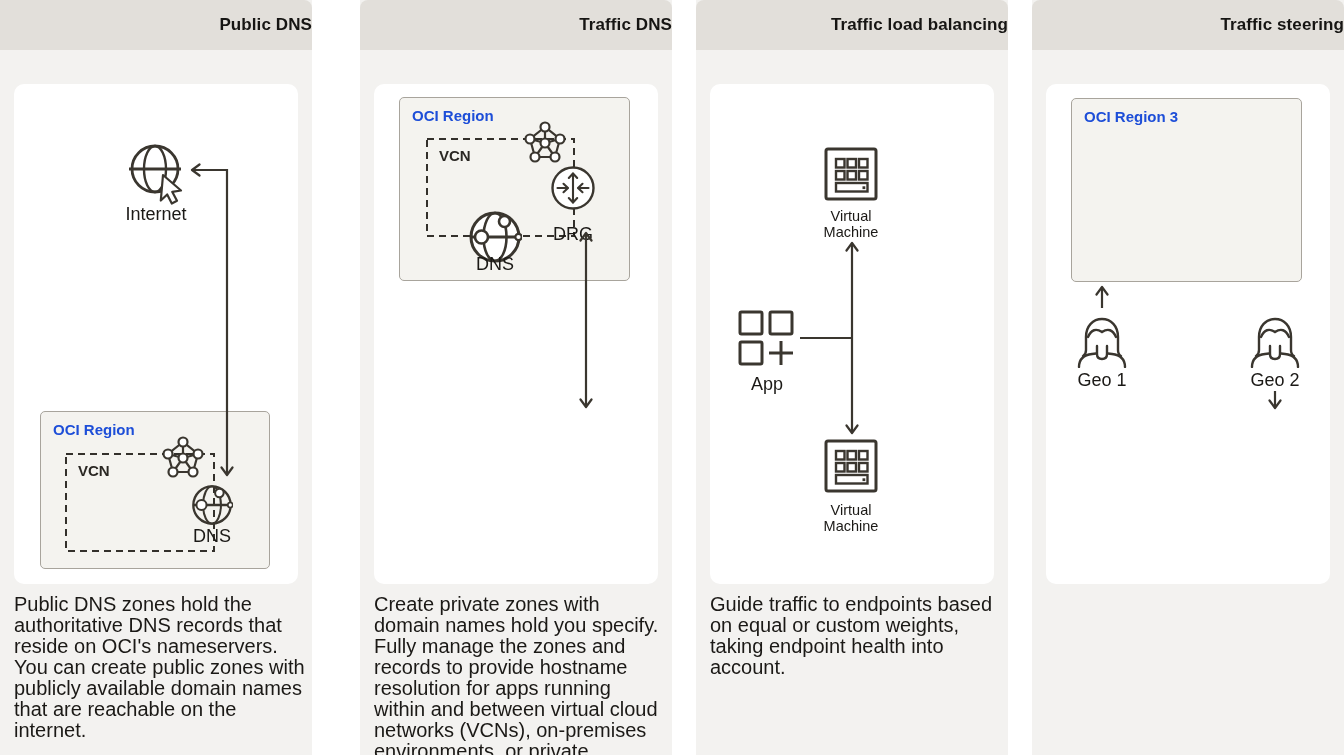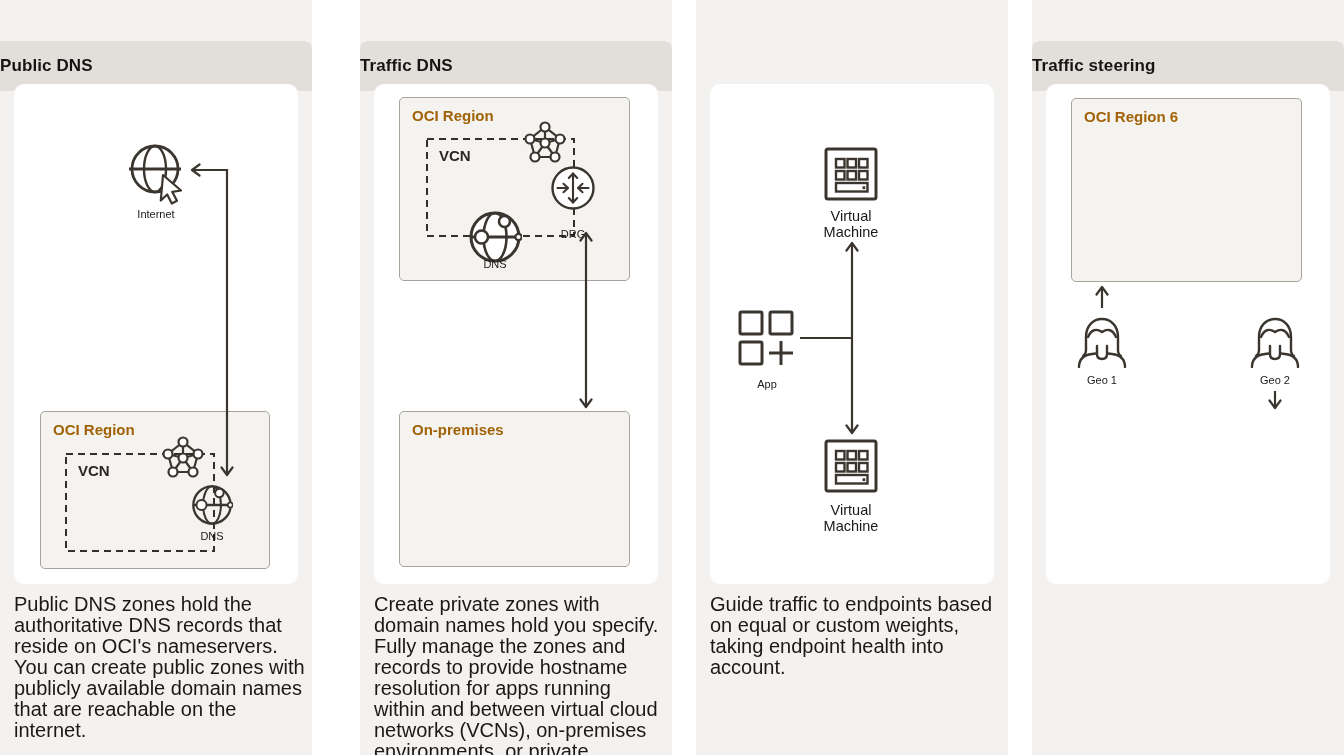--- a/index.html
+++ b/index.html
@@ -3,35 +3,35 @@
 <meta charset="utf-8">
 <style>
   * { margin:0; padding:0; box-sizing:border-box; }
   html,body { width:1344px; height:755px; background:#ffffff; overflow:hidden;
               font-family:"Liberation Sans", sans-serif; color:#161513; }
   .board { position:relative; width:1344px; height:755px; }
 
   .col { position:absolute; top:0; width:312px; height:755px; background:#f3f2f0; }
   .col-header { position:absolute; top:0; left:0; width:312px; height:50px;
                 background:#e2dfda; border-radius:8px 8px 0 0;
-                display:flex; align-items:center; justify-content:flex-start;margin-top:41px; }
+                display:flex; align-items:center; justify-content:flex-end; }
   .col.first .col-header { border-top-left-radius:0; }
   .col-title { font-size:17px; font-weight:bold; letter-spacing:.1px; }
 
   .card { position:absolute; left:14px; top:84px; width:284px; height:500px;
           background:#ffffff; border-radius:10px; }
 
   .desc { position:absolute; left:14px; top:594px; width:292px;
           font-size:20px; line-height:21px; color:#1b1916; }
 
   .abs { position:absolute; }
-  .lbl { position:absolute; font-size:11px; color:#1b1916; text-align:center; line-height:16px; }
+  .lbl { position:absolute; font-size:18px; color:#1b1916; text-align:center; line-height:16px; }
 
   .region-box { position:absolute; background:#f4f3ef; border:1px solid #a8a49c; border-radius:5px; }
-  .region-label { position:absolute; left:12px; top:9px; font-size:15px; font-weight:bold; color:#a16207; }
+  .region-label { position:absolute; left:12px; top:9px; font-size:15px; font-weight:bold; color:#1d4ed8; }
 
   .dashed-box { position:absolute;text-align:center; }
   .vcn-label { position:absolute; left:13px; top:9px; font-size:15px; font-weight:600; color:#2a2723; }
 
   svg { display:block; }
   .overlay { position:absolute; left:0; top:0; pointer-events:none; }
   .stroke { stroke:#3a362f; fill:none; }
 </style>
 </head>
 <body>
@@ -159,33 +159,33 @@
         <ellipse class="stroke" cx="27" cy="27" rx="11.5" ry="24" stroke-width="2.6"></ellipse>
         <line class="stroke" x1="3" y1="27" x2="51" y2="27" stroke-width="3"></line>
         <g fill="#ffffff" stroke="#3a362f">
           <circle cx="13.5" cy="27" r="6.5" stroke-width="2.6"></circle>
           <circle cx="36.5" cy="11.5" r="5.5" stroke-width="2.6"></circle>
           <circle cx="50.5" cy="27" r="3.2" stroke-width="2.2"></circle>
         </g>
       </svg>
       <div class="lbl" style="left:91px; top:172px; width:60px">DNS</div>
 
-      <div class="region-box" style="left:25px; top:327px; width:231px; height:156px">
-        <div class="region-label">On-premises</div>
-      </div>
 
       <svg class="overlay" width="284" height="500">
         <line x1="212" y1="149" x2="212" y2="323" stroke="#3a362f" stroke-width="2.2" marker-start="url(#arw)" marker-end="url(#arw)"></line>
       </svg>
     </div>
 
     <p class="desc">Create private zones with domain names hold you specify. Fully manage the zones and records to provide hostname resolution for apps running within and between virtual cloud networks (VCNs), on-premises environments, or private networks.</p>
   </section>
 
   <section class="col" style="left:696px">
+    <header class="col-header">
+      <h2 class="col-title">Traffic load balancing</h2>
+    </header>
 
     <div class="card">
 
       <svg class="abs" style="left:113px; top:62px" width="56" height="56" viewBox="0 0 56 56">
         <rect x="3" y="3" width="50" height="50" rx="2" class="stroke" stroke-width="3"></rect>
         <g class="stroke" stroke-width="2.4">
           <rect x="13" y="13" width="8.5" height="8.5"></rect>
             <rect x="24.5" y="13" width="8.5" height="8.5"></rect>
             <rect x="36" y="13" width="8.5" height="8.5"></rect>
           <rect x="13" y="25" width="8.5" height="8.5"></rect>
@@ -233,21 +233,21 @@
   </section>
 
   <section class="col" style="left:1032px">
     <header class="col-header">
       <h2 class="col-title">Traffic steering</h2>
     </header>
 
     <div class="card">
 
       <div class="region-box" style="left:25px; top:14px; width:231px; height:184px">
-        <div class="region-label">OCI Region 6</div>
+        <div class="region-label">OCI Region 3</div>
       </div>
 
       <svg class="abs" style="left:31px; top:226px" width="50" height="58" viewBox="0 0 50 58">
         <g class="stroke" stroke-width="2.4" stroke-linecap="round">
           <path d="M6,46 c2,-1 3,-3 3,-6 L9,27 C9,16 16,9 25,9 C34,9 41,16 41,27 L41,40 c0,3 1,5 3,6"></path>
           <path d="M11,27 Q16,16 25,22 Q34,16 39,27"></path>
           <path d="M20,36 L20,44 C20,47 22,49 25,49 C28,49 30,47 30,44 L30,36"></path>
           <path d="M2,57 C2,49 7,45 15,44 L19,43.5"></path>
           <path d="M48,57 C48,49 43,45 35,44 L31,43.5"></path>
         </g>

